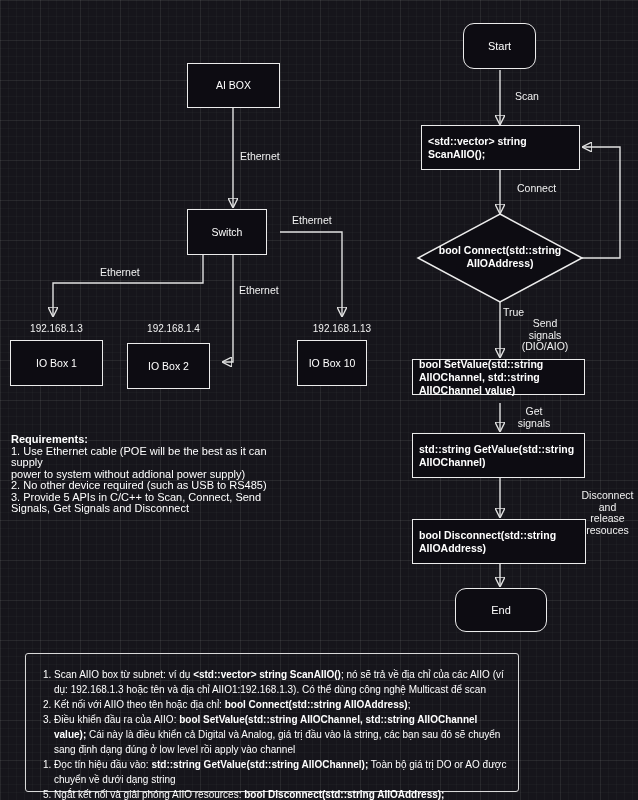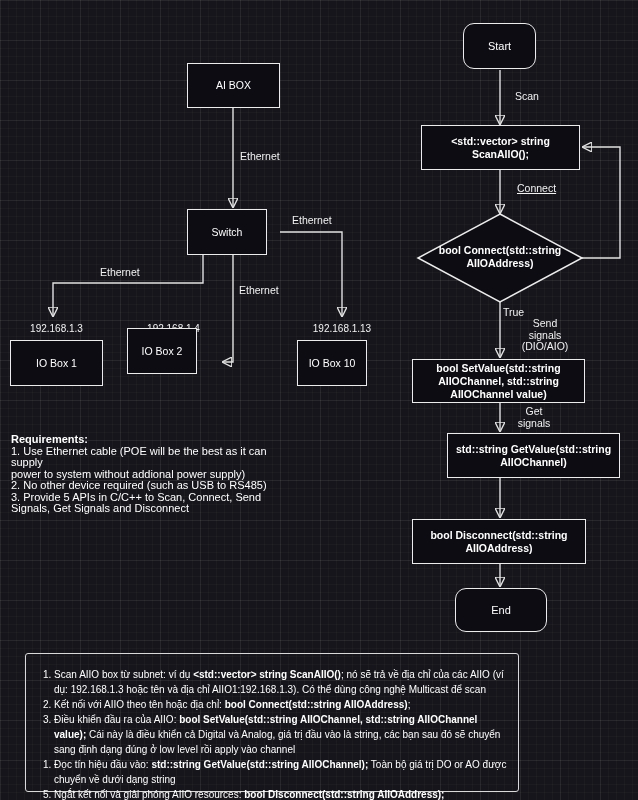--- a/index.html
+++ b/index.html
@@ -14,21 +14,21 @@
     background-size:40px 40px,40px 40px,8px 8px,8px 8px;
     font-family:"Liberation Sans", sans-serif;
     color:#ffffff;
   }
   .wires{position:absolute;left:0;top:0;width:638px;height:800px;}
   .wires path{fill:none;stroke:#e2e2e2;stroke-width:1.4;}
   .node{
     position:absolute;box-sizing:border-box;
     background:#0d0c12;border:1.5px solid #ececec;
     display:flex;align-items:center;justify-content:center;
-    text-align:center;font-size:10.5px;color:#fff;line-height:13px;
+    text-align:left;font-size:10.5px;color:#fff;line-height:13px;
   }
   .rounded{border-radius:11px;font-size:11px;}
   .fn{font-weight:700;padding:0 6px;}
   .lbl{position:absolute;font-size:10.5px;color:#f2f2f2;line-height:11.5px;white-space:nowrap;}
   .multi{white-space:pre-line;text-align:center;}
   .ip{position:absolute;font-size:10px;color:#f2f2f2;text-align:center;white-space:nowrap;}
   .diamond-text{
     position:absolute;left:418px;top:244px;width:164px;
     font-weight:700;font-size:10.5px;text-align:center;line-height:13px;
   }
@@ -70,37 +70,41 @@
   <div class="node" style="left:187px;top:63px;width:93px;height:45px;">AI BOX</div>
   <div class="lbl" style="left:240px;top:151px;">Ethernet</div>
   <div class="node" style="left:187px;top:209px;width:80px;height:46px;">Switch</div>
   <div class="lbl" style="left:292px;top:215px;">Ethernet</div>
   <div class="lbl" style="left:100px;top:267px;">Ethernet</div>
   <div class="lbl" style="left:239px;top:285px;">Ethernet</div>
 
   <div class="ip" style="left:10px;top:323px;width:93px;">192.168.1.3</div>
   <div class="node" style="left:10px;top:340px;width:93px;height:46px;">IO Box 1</div>
   <div class="ip" style="left:127px;top:323px;width:93px;">192.168.1.4</div>
-  <div class="node" style="left:127px;top:328px;width:70px;height:46px;">IO Box 2</div>
+  <div class="node" style="left:127px;top:343px;width:83px;height:46px;">IO Box 2</div>
   <div class="ip" style="left:297px;top:323px;width:90px;">192.168.1.13</div>
   <div class="node" style="left:297px;top:340px;width:70px;height:46px;">IO Box 10</div>
 
   <div class="node rounded" style="left:463px;top:23px;width:73px;height:46px;">Start</div>
   <div class="lbl" style="left:515px;top:91px;">Scan</div>
   <div class="node fn" style="left:421px;top:125px;width:159px;height:45px;">&lt;std::vector&gt; string ScanAIIO();</div>
-  <div class="lbl" style="left:517px;top:183px;text-decoration:underline;">Connect</div>
+  <div class="lbl" style="left:517px;top:183px;">Connect</div>
   <div class="diamond-text">bool Connect(std::string AIIOAddress)</div>
   <div class="lbl" style="left:503px;top:307px;">True</div>
   <div class="lbl multi" style="left:513px;top:318px;width:64px;">Send
 signals
 (DIO/AIO)</div>
-  <div class="node fn" style="left:412px;top:359px;width:173px;height:44px;">bool SetValue(std::string AIIOChannel, std::string AIIOChannel value)</div>
+  <div class="node fn" style="left:412px;top:359px;width:173px;height:36px;">bool SetValue(std::string AIIOChannel, std::string AIIOChannel value)</div>
   <div class="lbl multi" style="left:504px;top:406px;width:60px;">Get
 signals</div>
-  <div class="node fn" style="left:412px;top:433px;width:173px;height:45px;margin-left:35px;">std::string GetValue(std::string AIIOChannel)</div>
+  <div class="node fn" style="left:412px;top:433px;width:173px;height:45px;">std::string GetValue(std::string AIIOChannel)</div>
+  <div class="lbl multi" style="left:577px;top:490px;width:61px;">Disconnect
+and
+release
+resouces</div>
   <div class="node fn" style="left:412px;top:519px;width:174px;height:45px;">bool Disconnect(std::string AIIOAddress)</div>
   <div class="node rounded" style="left:455px;top:588px;width:92px;height:44px;">End</div>
 
   <div class="req">
     <div class="title">Requirements:</div>
     <div>
         <div>1. Use Ethernet cable (POE will be the best as it can supply</div>
         <div>power to system without addional power supply)</div>
         <div>2. No other device required (such as USB to RS485)</div>
         <div>3. Provide 5 APIs in C/C++ to Scan, Connect, Send</div>

